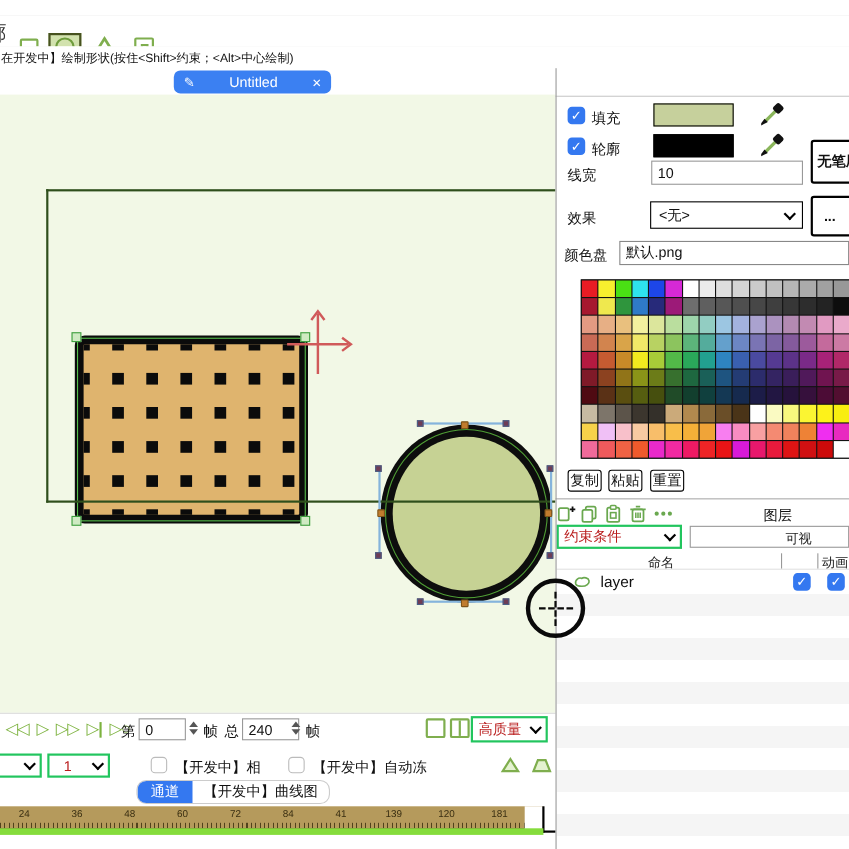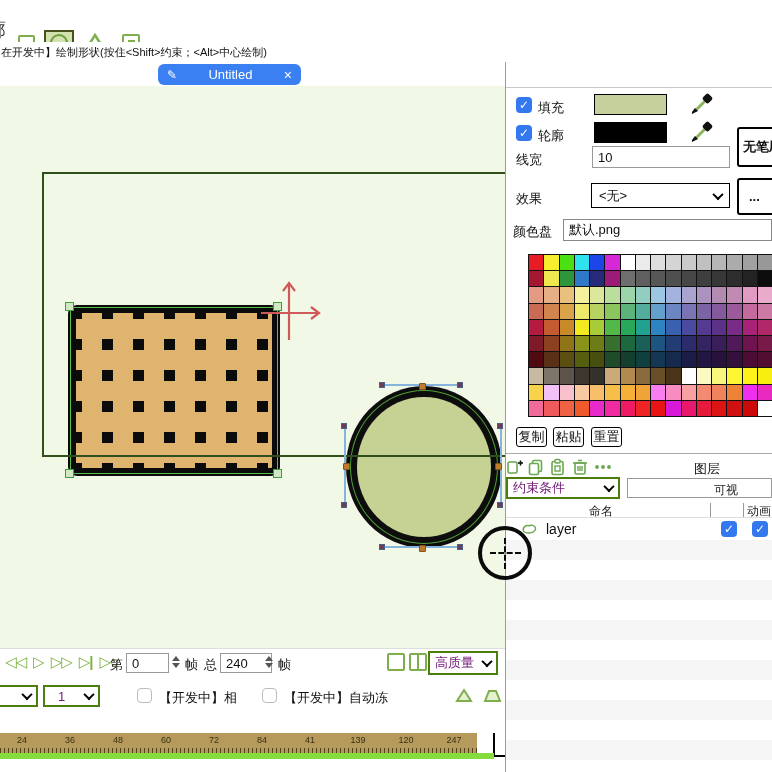--- a/index.html
+++ b/index.html
@@ -30,21 +30,21 @@
   .cursor .v{position:absolute;left:22px;top:8px;height:31px;border-left:2px dashed #0a0a0a}
   .cursor .hz{position:absolute;top:22px;left:8px;width:31px;border-top:2px dashed #0a0a0a}
   .panel-div{position:absolute;left:505px;top:62px;width:1px;height:710px;background:#9a9a9a;z-index:6}
   .seg{position:absolute;left:592px;top:64px;height:23px;display:flex;border:1px solid #c9c9c9;border-radius:9px;overflow:hidden;background:#fff;z-index:7}
   .seg .s1{background:#3478f0;color:#fff;padding:0 14px;display:flex;align-items:center;font-size:13px}
   .seg .s2{color:#111;padding:0 12px;display:flex;align-items:center;font-size:13px}
   .cb{width:16px;height:16px;border-radius:4px;background:#3478f0;color:#fff;font-size:12px;font-weight:bold;display:flex;align-items:center;justify-content:center;line-height:1}
   .cb.off{background:#fff;border:1.5px solid #bbb;color:transparent}
   .swatch{position:absolute;left:594px;width:73px;height:21px;border:1px solid #000}
   .inputbox{position:absolute;border:1px solid #999;background:#fff;font-size:13px;color:#111;padding:0 5px;font-family:inherit}
-  .hardsel{position:absolute;border:2px solid #4d7c0f;background:#fff;display:flex;align-items:center;justify-content:space-between;padding:0 5px;font-size:13px;color:#701a75}
+  .hardsel{position:absolute;border:2px solid #22c55e;background:#fff;display:flex;align-items:center;justify-content:space-between;padding:0 5px;font-size:13px;color:#b91c1c}
   .thinsel{position:absolute;border:1.5px solid #000;background:#fff;display:flex;align-items:center;justify-content:space-between;padding:0 7px;font-size:13px;color:#111}
   .chev{width:8px;height:8px;border-left:2px solid #000;border-bottom:2px solid #000;transform:rotate(-45deg) translate(1px,-1px)}
   .bbtn{position:absolute;border:2px solid #000;border-radius:3px;background:#fff;font-size:13px;color:#111;display:flex;align-items:center;justify-content:center}
   #palette{position:absolute;left:528px;top:254px;width:245px;height:163px;display:grid;grid-template-columns:repeat(16,1fr);grid-auto-rows:1fr;gap:1px;background:#121212;border:1px solid #121212}
   #palette div{width:100%;height:100%}
   .play{display:flex;gap:7px;position:absolute;left:5px;top:653px;color:#7cb23e;font-size:15px;font-weight:bold;letter-spacing:-1px}
   .step{position:absolute;display:flex;flex-direction:column;gap:2px}
   .step .u{width:0;height:0;border-left:4px solid transparent;border-right:4px solid transparent;border-bottom:5px solid #555}
   .step .d{width:0;height:0;border-left:4px solid transparent;border-right:4px solid transparent;border-top:5px solid #555}
   .gsq{position:absolute;width:18px;height:18px;border:2.5px solid #7fae4e;border-radius:2px}
@@ -475,32 +475,36 @@
   <span class="abs lbl" style="left:159px;top:689px">【开发中】相</span>
   <div class="cb off abs" style="left:262px;top:688px;width:15px;height:15px"></div>
   <span class="abs lbl" style="left:284px;top:689px">【开发中】自动冻</span>
   <svg class="abs" style="left:455px;top:687px" width="18" height="17">
       <polygon points="9,3 16,14 2,14" fill="#e4f2d0" stroke="#7fae4e" stroke-width="2"></polygon>
     </svg>
   <svg class="abs" style="left:483px;top:687px" width="19" height="17">
       <polygon points="2,14 6,4 13,4 17,14" fill="#e4f2d0" stroke="#7fae4e" stroke-width="2"></polygon>
     </svg>
 
+  <div class="pill">
+    <div class="p1">通道</div>
+    <div class="p2">【开发中】曲线图</div>
+  </div>
 
   <div class="ruler" id="ruler">
     <div class="ticks"></div>
   <span class="rnum" style="left: 22px;">24</span>
       <span class="rnum" style="left: 70px;">36</span>
       <span class="rnum" style="left: 118px;">48</span>
       <span class="rnum" style="left: 166px;">60</span>
       <span class="rnum" style="left: 214px;">72</span>
       <span class="rnum" style="left: 262px;">84</span>
       <span class="rnum" style="left: 310px;">41</span>
       <span class="rnum" style="left: 358px;">139</span>
       <span class="rnum" style="left: 406px;">120</span>
-      <span class="rnum" style="left: 454px;">247</span>
+      <span class="rnum" style="left: 454px;">181</span>
     </div>
   <div class="abs" style="left:477px;top:733px;width:17px;height:22px;background:#fff"></div>
   <div class="abs" style="left:493px;top:733px;width:2px;height:24px;background:#000"></div>
   <div class="abs" style="left:475px;top:755px;width:30px;height:2px;background:#000"></div>
   <div class="greenbar"></div>
 
 </div>
 
 </body></html>

